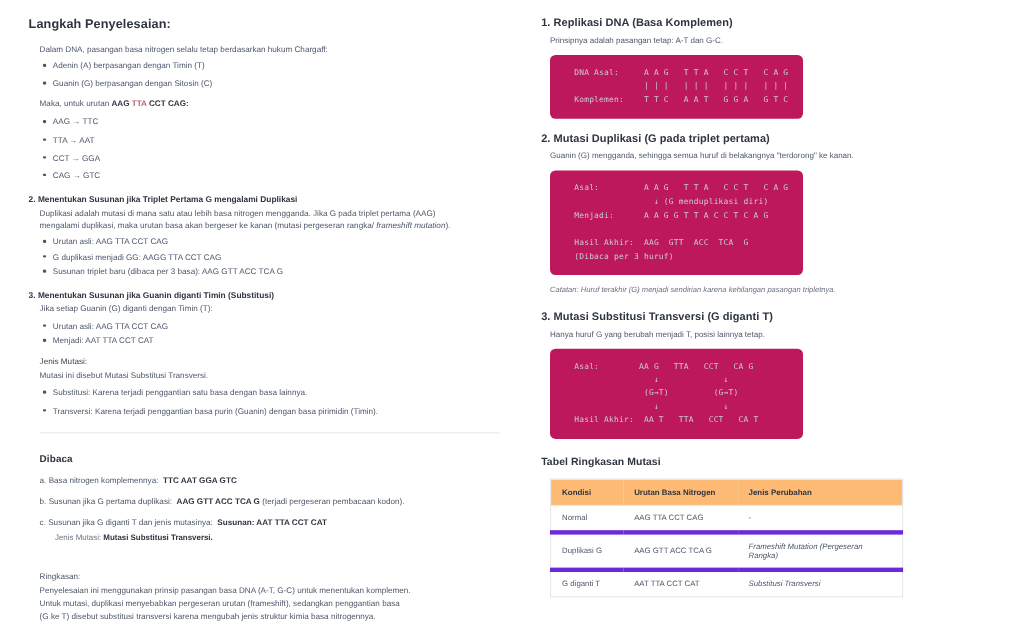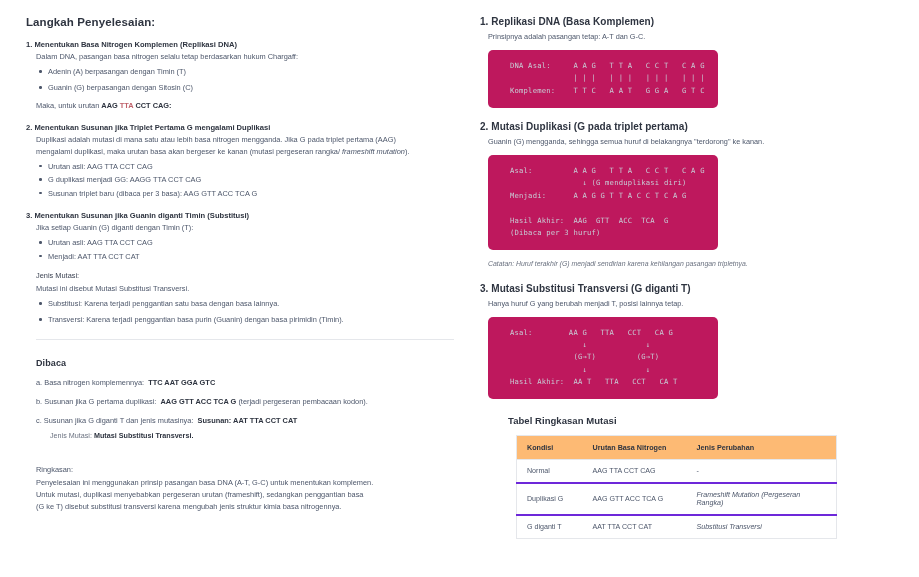--- a/index.html
+++ b/index.html
@@ -14,21 +14,21 @@
     background: #ffffff;
     font-family: "Liberation Sans", sans-serif;
     color: #3b4252;
     overflow: hidden;
   }
   .page {
     display: flex;
     width: 919px;
     height: 553px;
     padding: 10px 14px 0 14px;
-    gap: 8px;
+    gap: 20px;
   }
   .col-left {
     width: 452px;
     flex: 0 0 452px;
     padding: 6px 12px 0 12px;
   }
   .col-right {
     width: 441px;
     flex: 0 0 441px;
     padding: 6px 10px 0 6px;
@@ -193,48 +193,50 @@
     color: #2e3440;
     padding: 7px 8px 7px 10px;
     border-bottom: 1px solid #e5e7eb;
     background: #fdba74;
   }
   table.summary td {
     text-align: left;
     font-size: 7.1px;
     color: #4c566a;
     padding: 7px 8px 7px 10px;
-    border-bottom: 2px solid #6d28d9;
+    border-bottom: 4px solid #6d28d9;
   }
   table.summary tr:last-child td { border-bottom: none; }
   table.summary td.ital { font-style: italic; }
   .c1 { width: 66px; }
   .c2 { width: 104px; }
   .c3 { width: 150px; }
 </style>
 </head>
 <body>
 
 <div class="page">
 
   <div class="col-left">
 
     <div class="main-title">Langkah  Penyelesaian:</div>
 
     <div class="step">
-      <div class="step-head">
-        <b>1.</b>
-        <b>Menentukan Basa Nitrogen Komplemen (Replikasi DNA)</b>
-      </div>
       <div class="step-sub">Dalam DNA, pasangan basa nitrogen selalu tetap berdasarkan hukum Chargaff:</div>
       <ul class="blist">
         <li>Adenin (A) berpasangan dengan Timin (T)</li>
         <li>Guanin (G) berpasangan dengan Sitosin (C)</li>
       </ul>
       <div class="lead-line"><span>Maka, untuk urutan </span><b>AAG </b><span class="hl">TTA</span><b> CCT CAG:</b></div>
+      <ul class="blist">
+        <li>AAG → TTC</li>
+        <li>TTA → AAT</li>
+        <li>CCT → GGA</li>
+        <li>CAG → GTC</li>
+      </ul>
     </div>
 
     <div class="step">
       <div class="step-head">
         <b>2.</b>
         <b>Menentukan Susunan jika Triplet Pertama G mengalami Duplikasi</b>
       </div>
       <div class="step-sub">Duplikasi adalah mutasi di mana satu atau lebih basa nitrogen mengganda. Jika G pada triplet pertama (AAG)</div>
       <div class="step-sub" style="margin-top:-4px;"><span>mengalami duplikasi, maka urutan basa akan bergeser ke kanan (mutasi pergeseran rangka/ </span><i>frameshift mutation</i><span>).</span></div>
       <ul class="blist tight">
@@ -303,21 +305,21 @@
     <div class="r-sec">
       <div class="r-title">3. Mutasi Substitusi Transversi (G diganti T)</div>
       <div class="r-sub">Hanya huruf G yang berubah menjadi T, posisi lainnya tetap.</div>
       <div class="code">Asal:        AA G   TTA   CCT   CA G
                 ↓             ↓
               (G→T)         (G→T)
                 ↓             ↓
 Hasil Akhir:  AA T   TTA   CCT   CA T</div>
     </div>
 
-    <div class="r-sec" style="margin-top:16px;margin-left:28px;">
+    <div class="r-sec" style="margin-top:16px;">
       <div class="tbl-title">Tabel Ringkasan Mutasi</div>
       <table class="summary">
         <thead>
           <tr>
             <th class="c1">Kondisi</th>
             <th class="c2">Urutan Basa Nitrogen</th>
             <th class="c3">Jenis Perubahan</th>
           </tr>
         </thead>
         <tbody>

